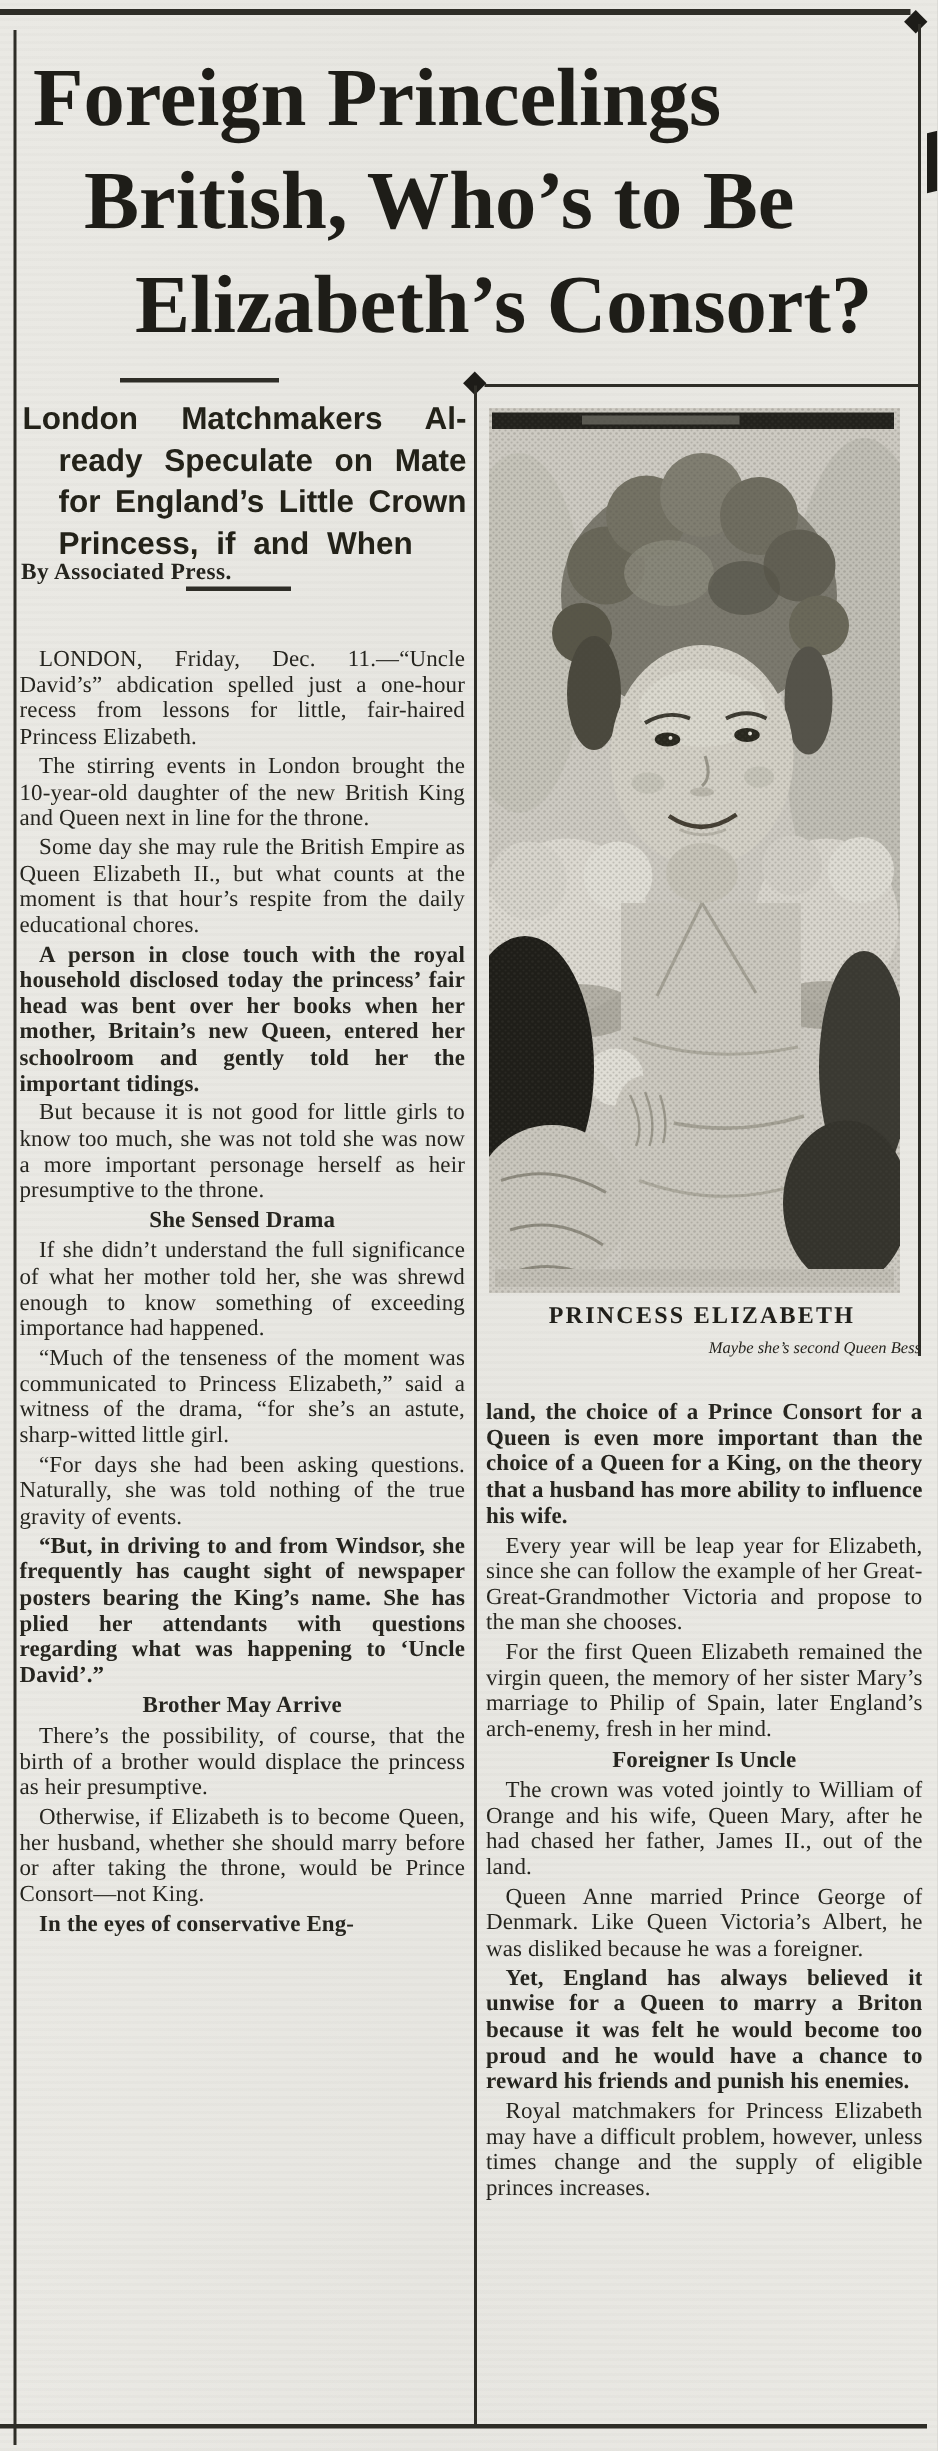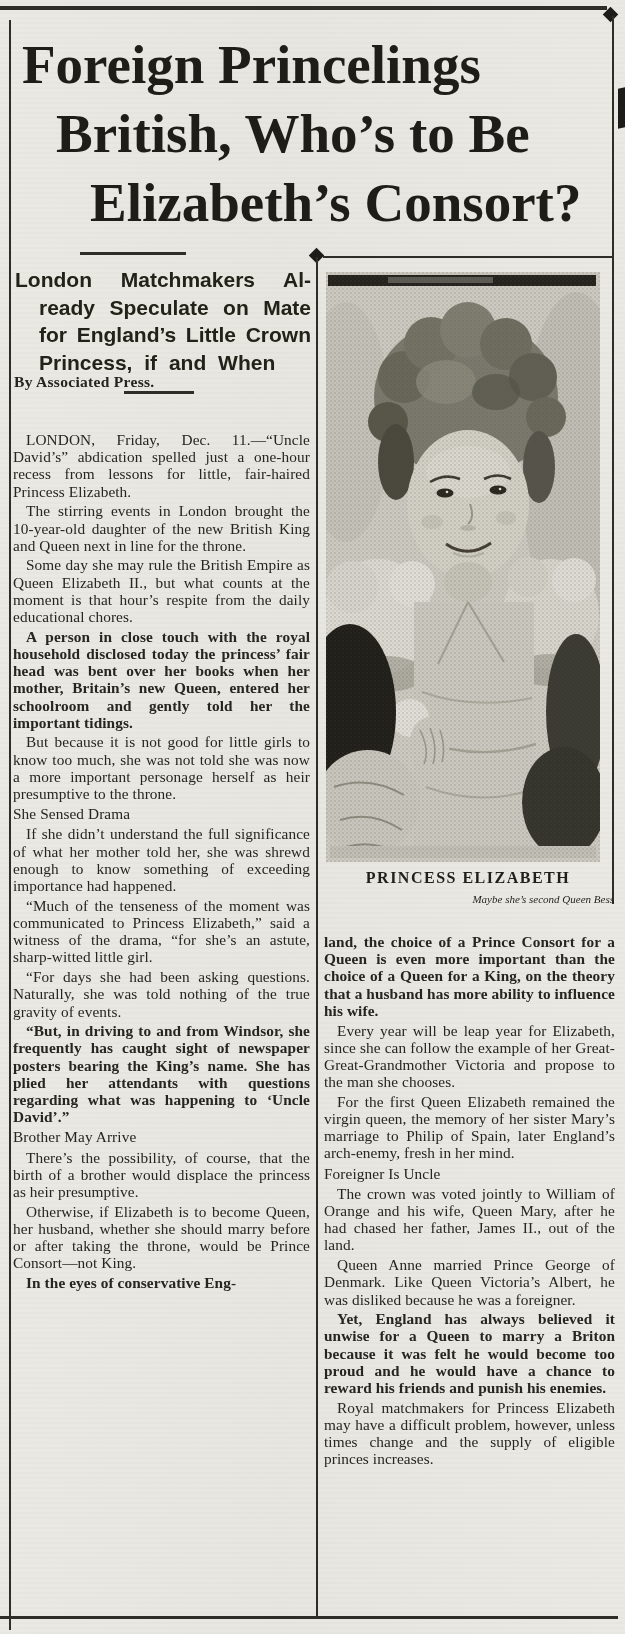--- a/index.html
+++ b/index.html
@@ -50,21 +50,21 @@
   
   .byline{position:absolute;top:373px;left:14px;font-weight:700;font-size:15.5px;letter-spacing:0.3px;}
   .col{
     position:absolute;text-align:justify;
     font-size:15.3px;line-height:17.2px;letter-spacing:0.1px;
     color:#26251f;overflow:hidden;
   }
   .col p{margin:0 0 2.5px 0;text-indent:13px;}
   .col p.bold{font-weight:700;}
   .col p.noindent{text-indent:0;}
-  .col p.subhead{text-indent:0;font-weight:400;margin:3px 0 3px 0;}
+  .col p.subhead{text-align:center;text-indent:0;font-weight:700;margin:3px 0 3px 0;}
   .left-col{top:419px;left:13px;width:297px;height:1194px;margin-top:12px;}
   .right-col{top:933px;left:324px;width:291px;height:680px;}
 
   
   .photo{position:absolute;top:272px;left:326px;width:274px;height:590px;}
   .photo svg{display:block;width:100%;height:100%;}
   .caption-title{
     position:absolute;top:869px;left:322px;width:292px;text-align:center;
     font-weight:700;font-size:16px;letter-spacing:1.5px;color:#201f1a;
   }

